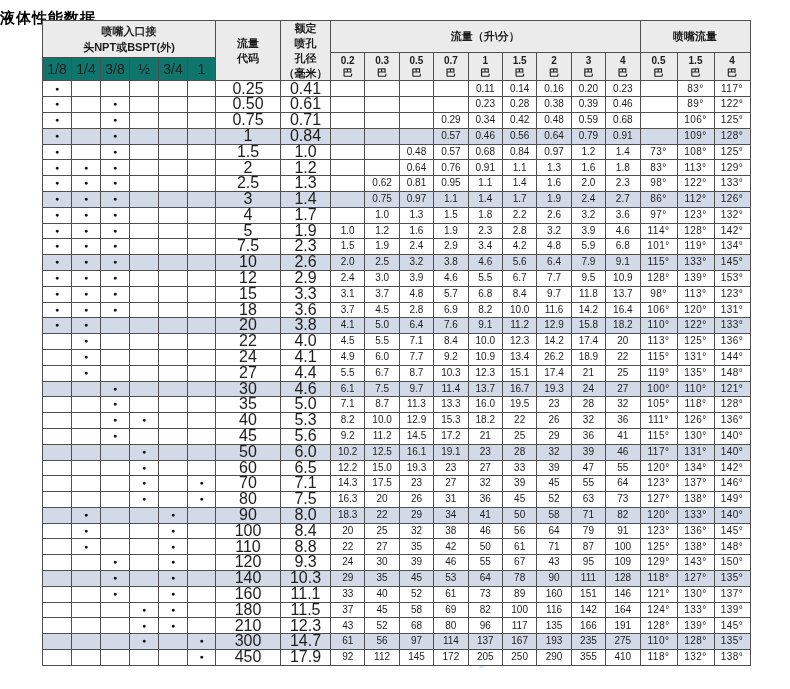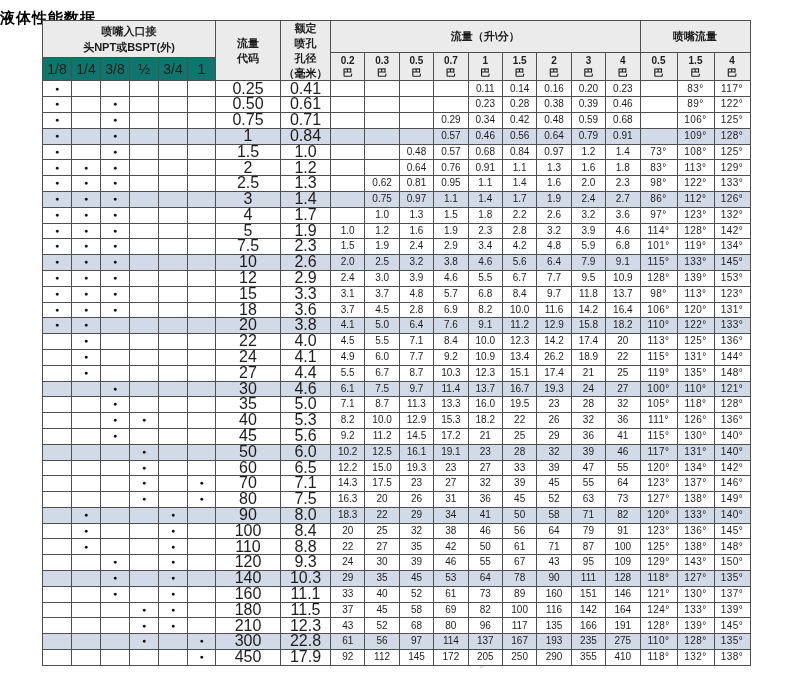--- a/index.html
+++ b/index.html
@@ -900,21 +900,21 @@
           <td class="angle">145°</td>
         </tr>
         <tr class="hl">
           <td class="dot"></td>
           <td class="dot"></td>
           <td class="dot"></td>
           <td class="dot">●</td>
           <td class="dot"></td>
           <td class="dot">●</td>
           <td class="code">300</td>
-          <td class="orifice">22.8</td>
+          <td class="orifice">14.7</td>
           <td class="flow">61</td>
           <td class="flow">56</td>
           <td class="flow">97</td>
           <td class="flow">114</td>
           <td class="flow">137</td>
           <td class="flow">167</td>
           <td class="flow">193</td>
           <td class="flow">235</td>
           <td class="flow">275</td>
           <td class="angle">110°</td>

